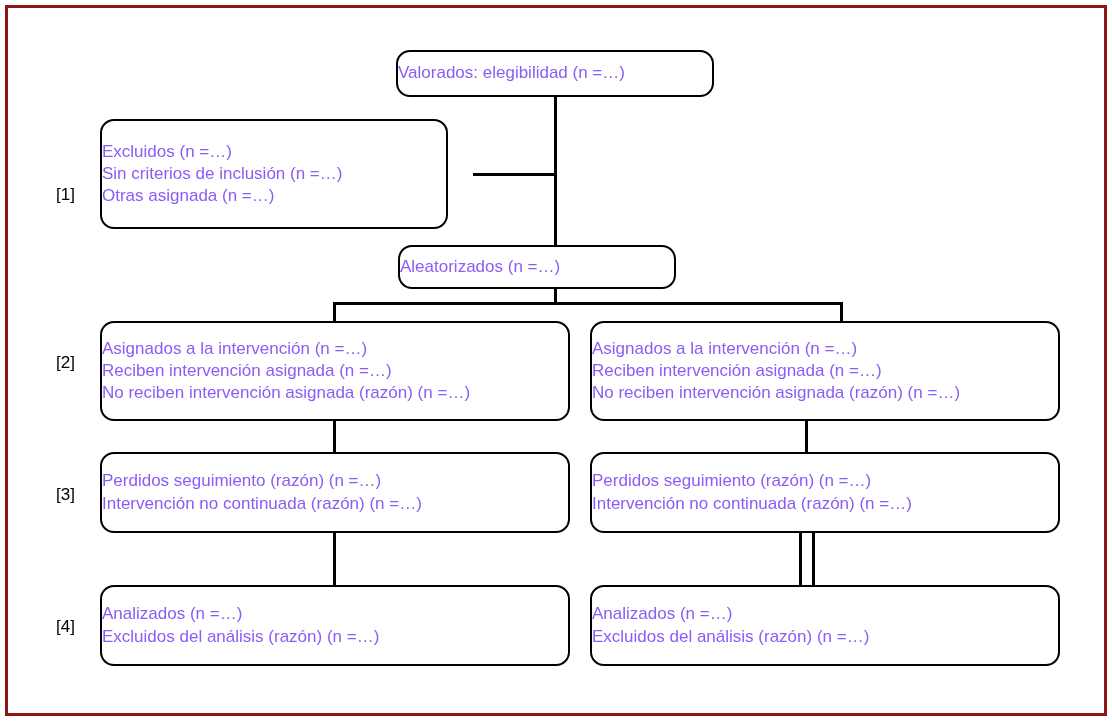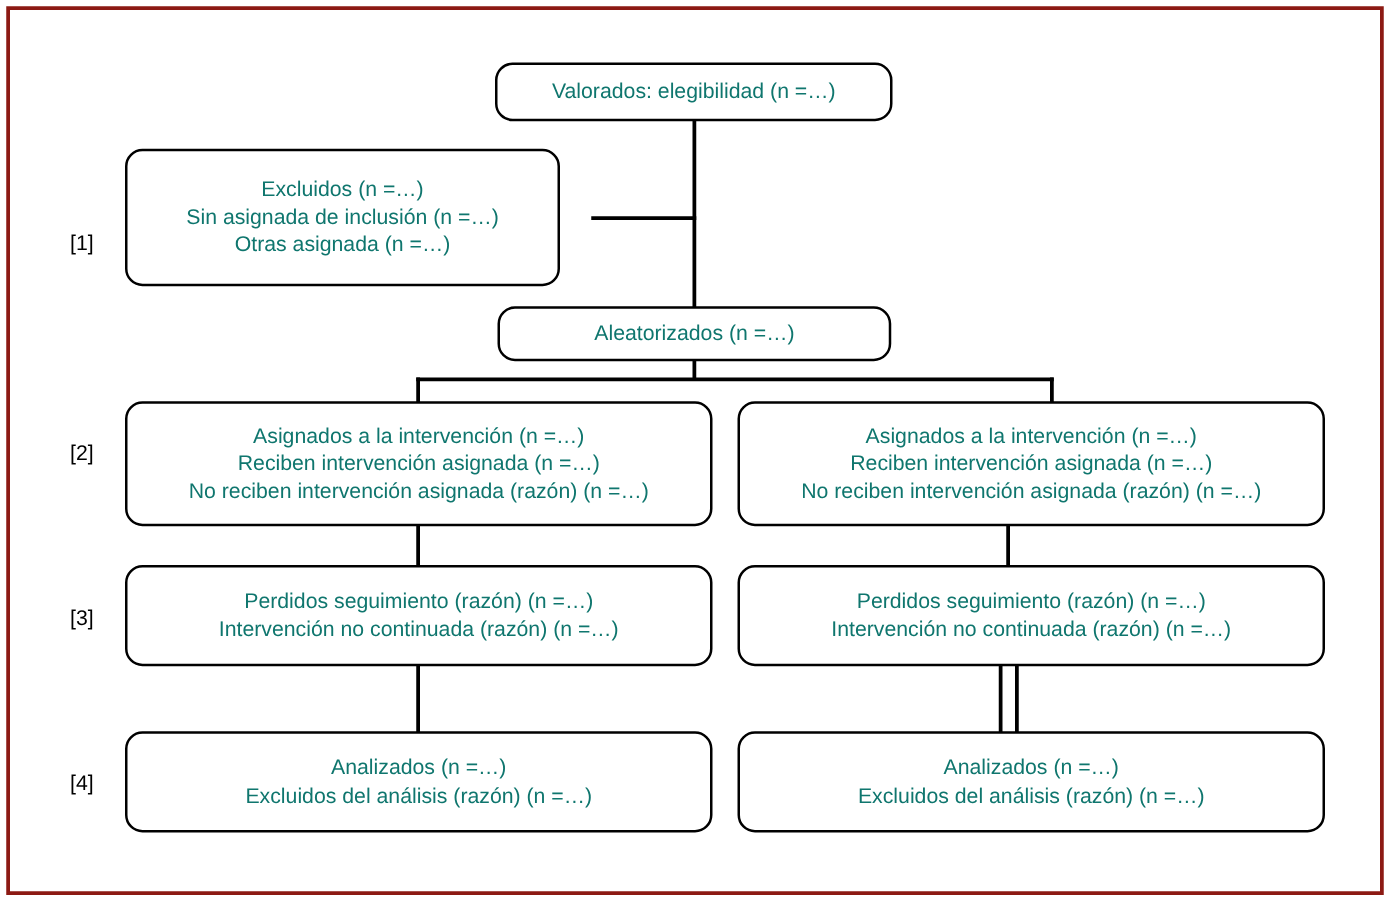--- a/index.html
+++ b/index.html
@@ -36,24 +36,24 @@
     height: 711px;
   }
   .box {
     position: absolute;
     box-sizing: border-box;
     border: 2.5px solid #000000;
     border-radius: 14px;
     background: #ffffff;
     display: flex;
     flex-direction: column;
-    align-items: center;
+    align-items: flex-start;
     justify-content: center;
     text-align: center;
-    color: #0f766e;
+    color: #8b5cf6;
     font-size: 17px;
     line-height: 1.30;
     z-index: 3;
   }
   .box .line {
     white-space: nowrap;
   }
   .stage-label {
     position: absolute;
     font-size: 17px;
@@ -98,25 +98,25 @@
       <div class="stage-label" style="left:48px; top:345px;">[2]</div>
       <div class="stage-label" style="left:48px; top:477px;">[3]</div>
       <div class="stage-label" style="left:48px; top:609px;">[4]</div>
 
       <div class="box" style="left:388px; top:42px; width:318px; height:47px;">
         <div class="line">Valorados: elegibilidad (n =…)</div>
       </div>
 
       <div class="box" style="left:92px; top:111px; width:348px; height:110px;">
         <div class="line">Excluidos (n =…)</div>
-        <div class="line">Sin asignada de inclusión (n =…)</div>
+        <div class="line">Sin criterios de inclusión (n =…)</div>
         <div class="line">Otras asignada (n =…)</div>
       </div>
 
-      <div class="box" style="left:390px; top:237px; width:315px; height:44px;">
+      <div class="box" style="left:390px; top:237px; width:278px; height:44px;">
         <div class="line">Aleatorizados (n =…)</div>
       </div>
 
       <div class="box" style="left:92px; top:313px; width:470px; height:100px;">
         <div class="line">Asignados a la intervención (n =…)</div>
         <div class="line">Reciben intervención asignada (n =…)</div>
         <div class="line">No reciben intervención asignada (razón) (n =…)</div>
       </div>
 
       <div class="box" style="left:582px; top:313px; width:470px; height:100px;">

